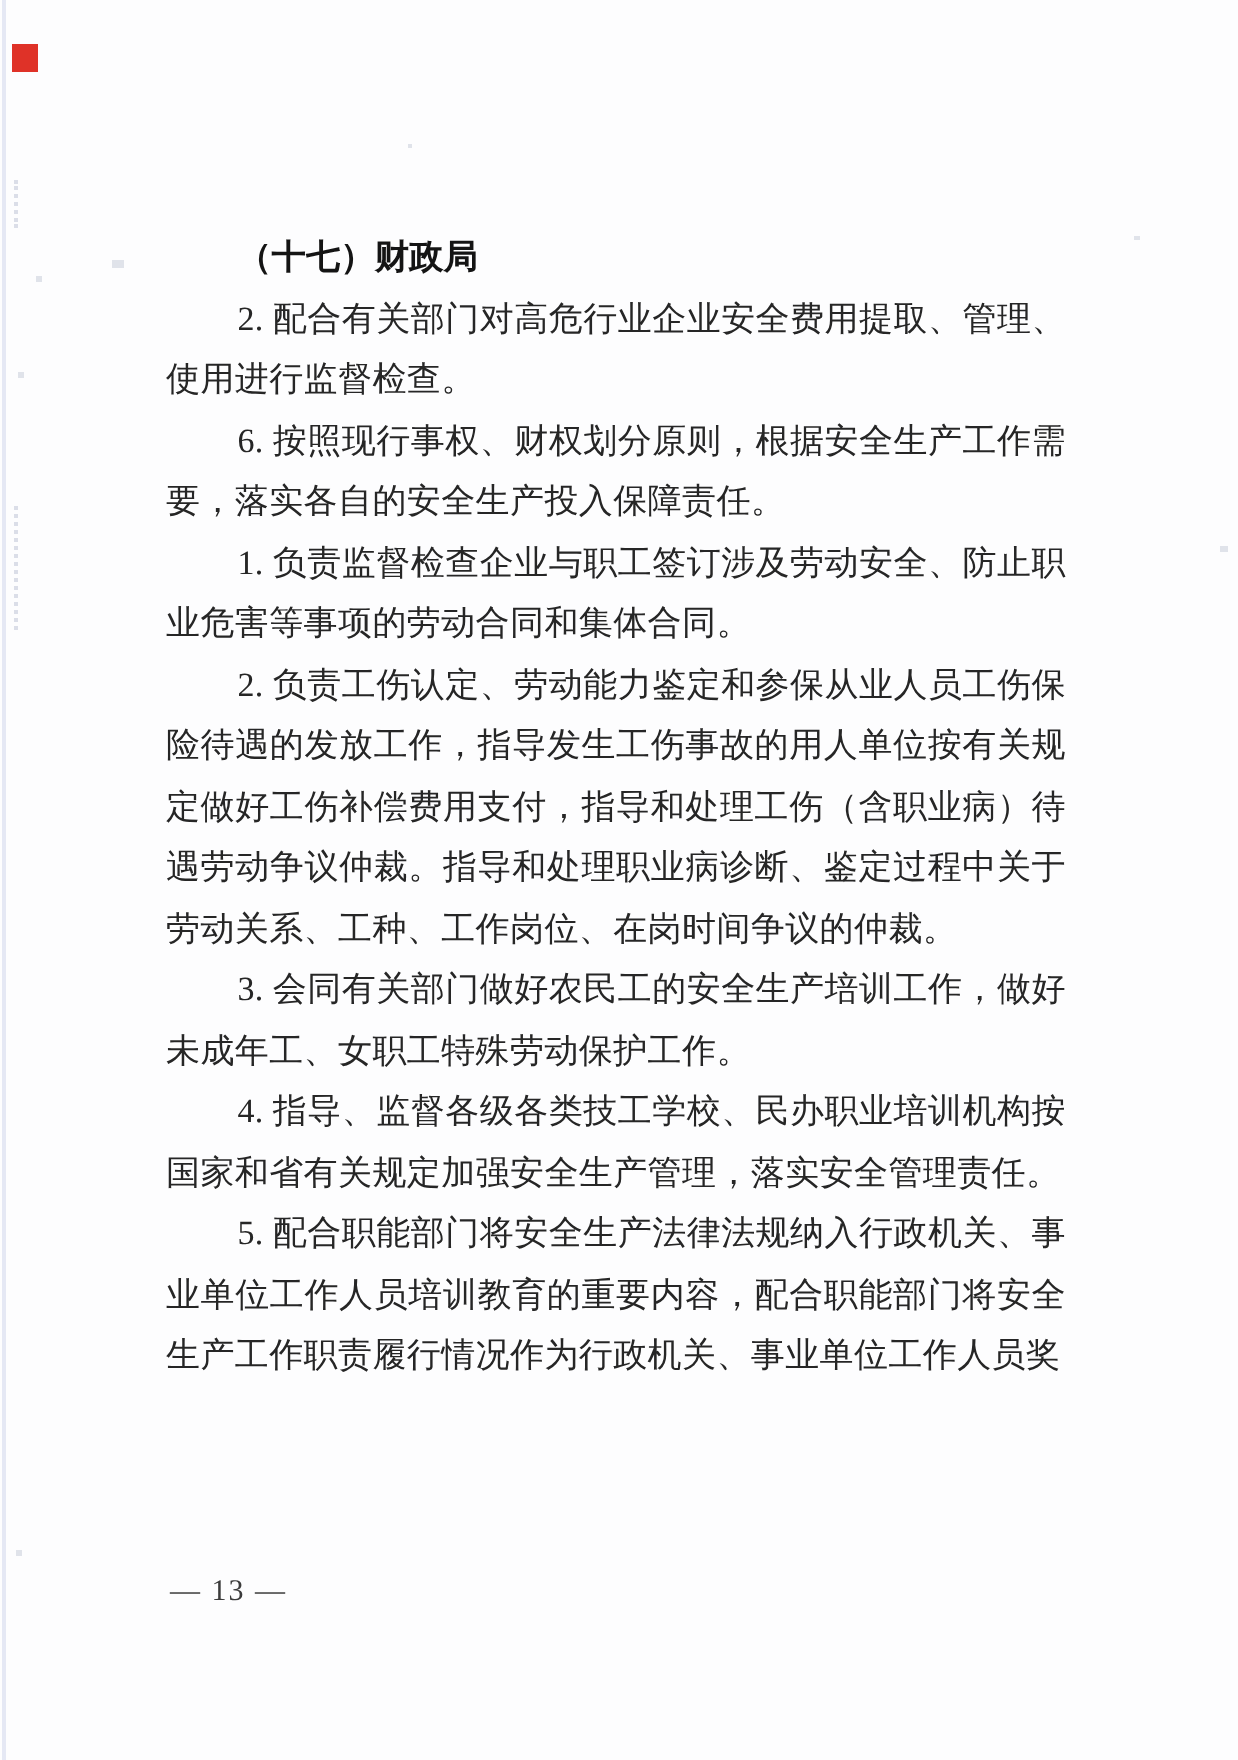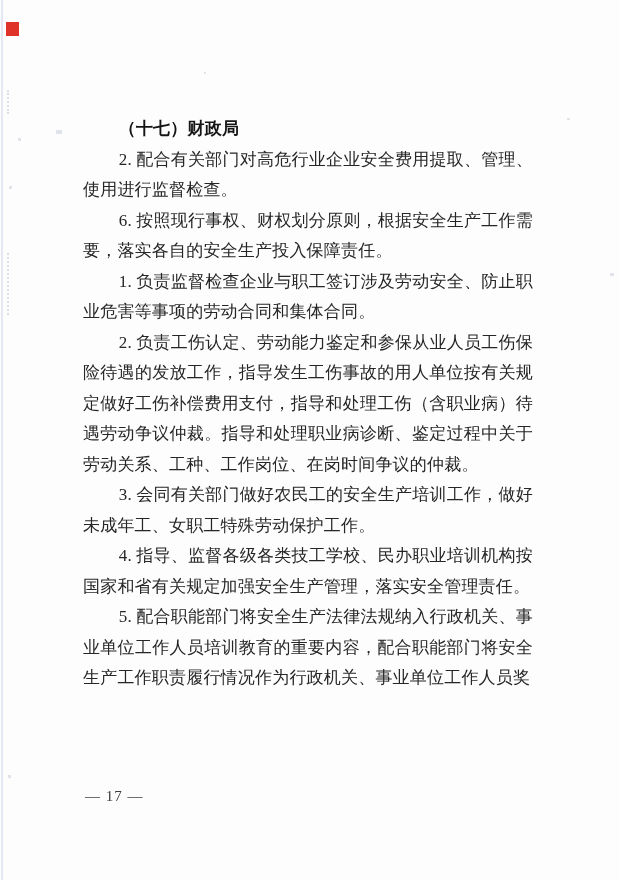--- a/index.html
+++ b/index.html
@@ -98,15 +98,15 @@
       <p class="heading">（十七）财政局</p>
       <p class="para">2. 配合有关部门对高危行业企业安全费用提取、管理、使用进行监督检查。</p>
       <p class="para">6. 按照现行事权、财权划分原则，根据安全生产工作需要，落实各自的安全生产投入保障责任。</p>
       <p class="para">1. 负责监督检查企业与职工签订涉及劳动安全、防止职业危害等事项的劳动合同和集体合同。</p>
       <p class="para">2. 负责工伤认定、劳动能力鉴定和参保从业人员工伤保险待遇的发放工作，指导发生工伤事故的用人单位按有关规定做好工伤补偿费用支付，指导和处理工伤（含职业病）待遇劳动争议仲裁。指导和处理职业病诊断、鉴定过程中关于劳动关系、工种、工作岗位、在岗时间争议的仲裁。</p>
       <p class="para">3. 会同有关部门做好农民工的安全生产培训工作，做好未成年工、女职工特殊劳动保护工作。</p>
       <p class="para">4. 指导、监督各级各类技工学校、民办职业培训机构按国家和省有关规定加强安全生产管理，落实安全管理责任。</p>
       <p class="para">5. 配合职能部门将安全生产法律法规纳入行政机关、事业单位工作人员培训教育的重要内容，配合职能部门将安全生产工作职责履行情况作为行政机关、事业单位工作人员奖</p>
     </div>
 
-  <div class="footer">— 17 —</div>
+  <div class="footer">— 13 —</div>
 
 </div>
 
 </body></html>

